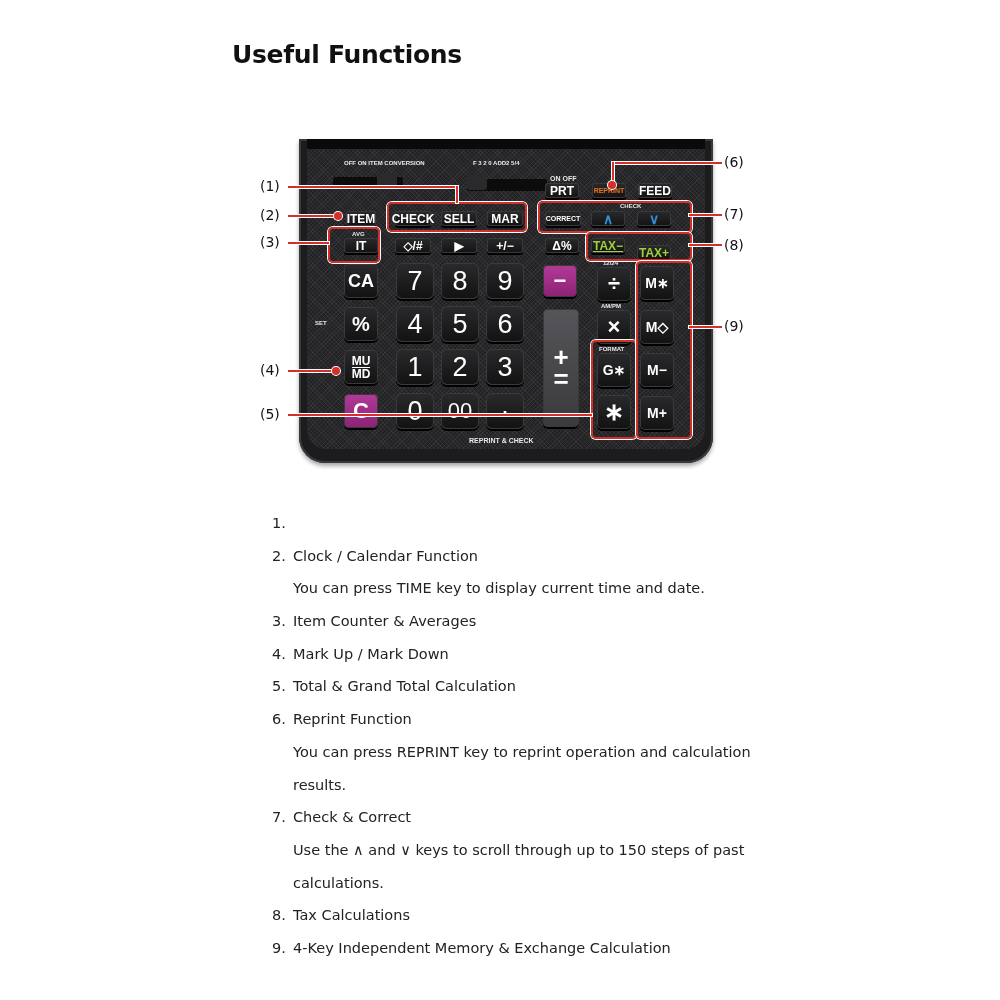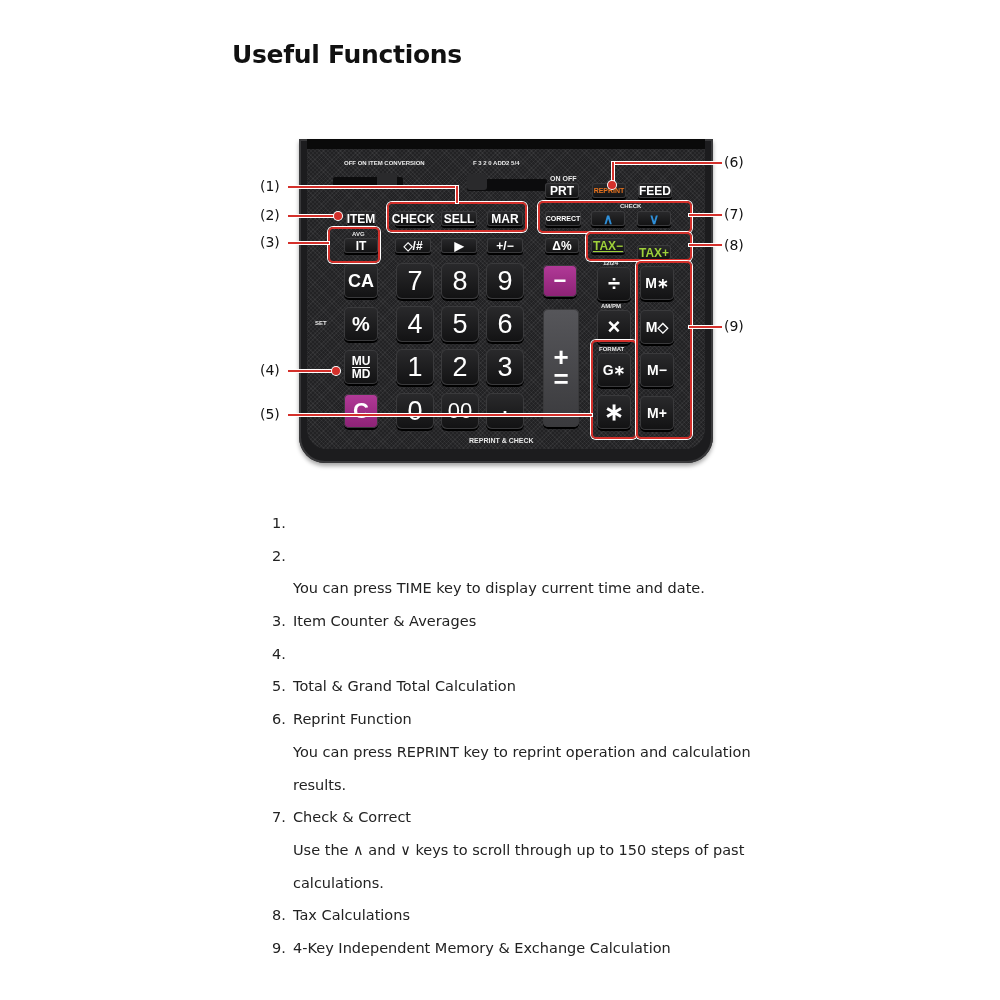--- a/index.html
+++ b/index.html
@@ -152,31 +152,33 @@
   <div class="callout" style="left:474px;top:102px;">(8)</div>
   <div class="callout" style="left:474px;top:183px;">(9)</div>
 </div>
 
 <div class="list">
   <div class="row">
       <span class="num">1.</span>
     </div>
   <div class="row">
       <span class="num">2.</span>
+      <span class="txt">Clock / Calendar Function</span>
     </div>
   <div class="row">
       <span class="num"></span>
       <span class="txt">You can press TIME key to display current time and date.</span>
     </div>
   <div class="row">
       <span class="num">3.</span>
       <span class="txt">Item Counter &amp; Averages</span>
     </div>
   <div class="row">
       <span class="num">4.</span>
+      <span class="txt">Mark Up / Mark Down</span>
     </div>
   <div class="row">
       <span class="num">5.</span>
       <span class="txt">Total &amp; Grand Total Calculation</span>
     </div>
   <div class="row">
       <span class="num">6.</span>
       <span class="txt">Reprint Function</span>
     </div>
   <div class="row">

